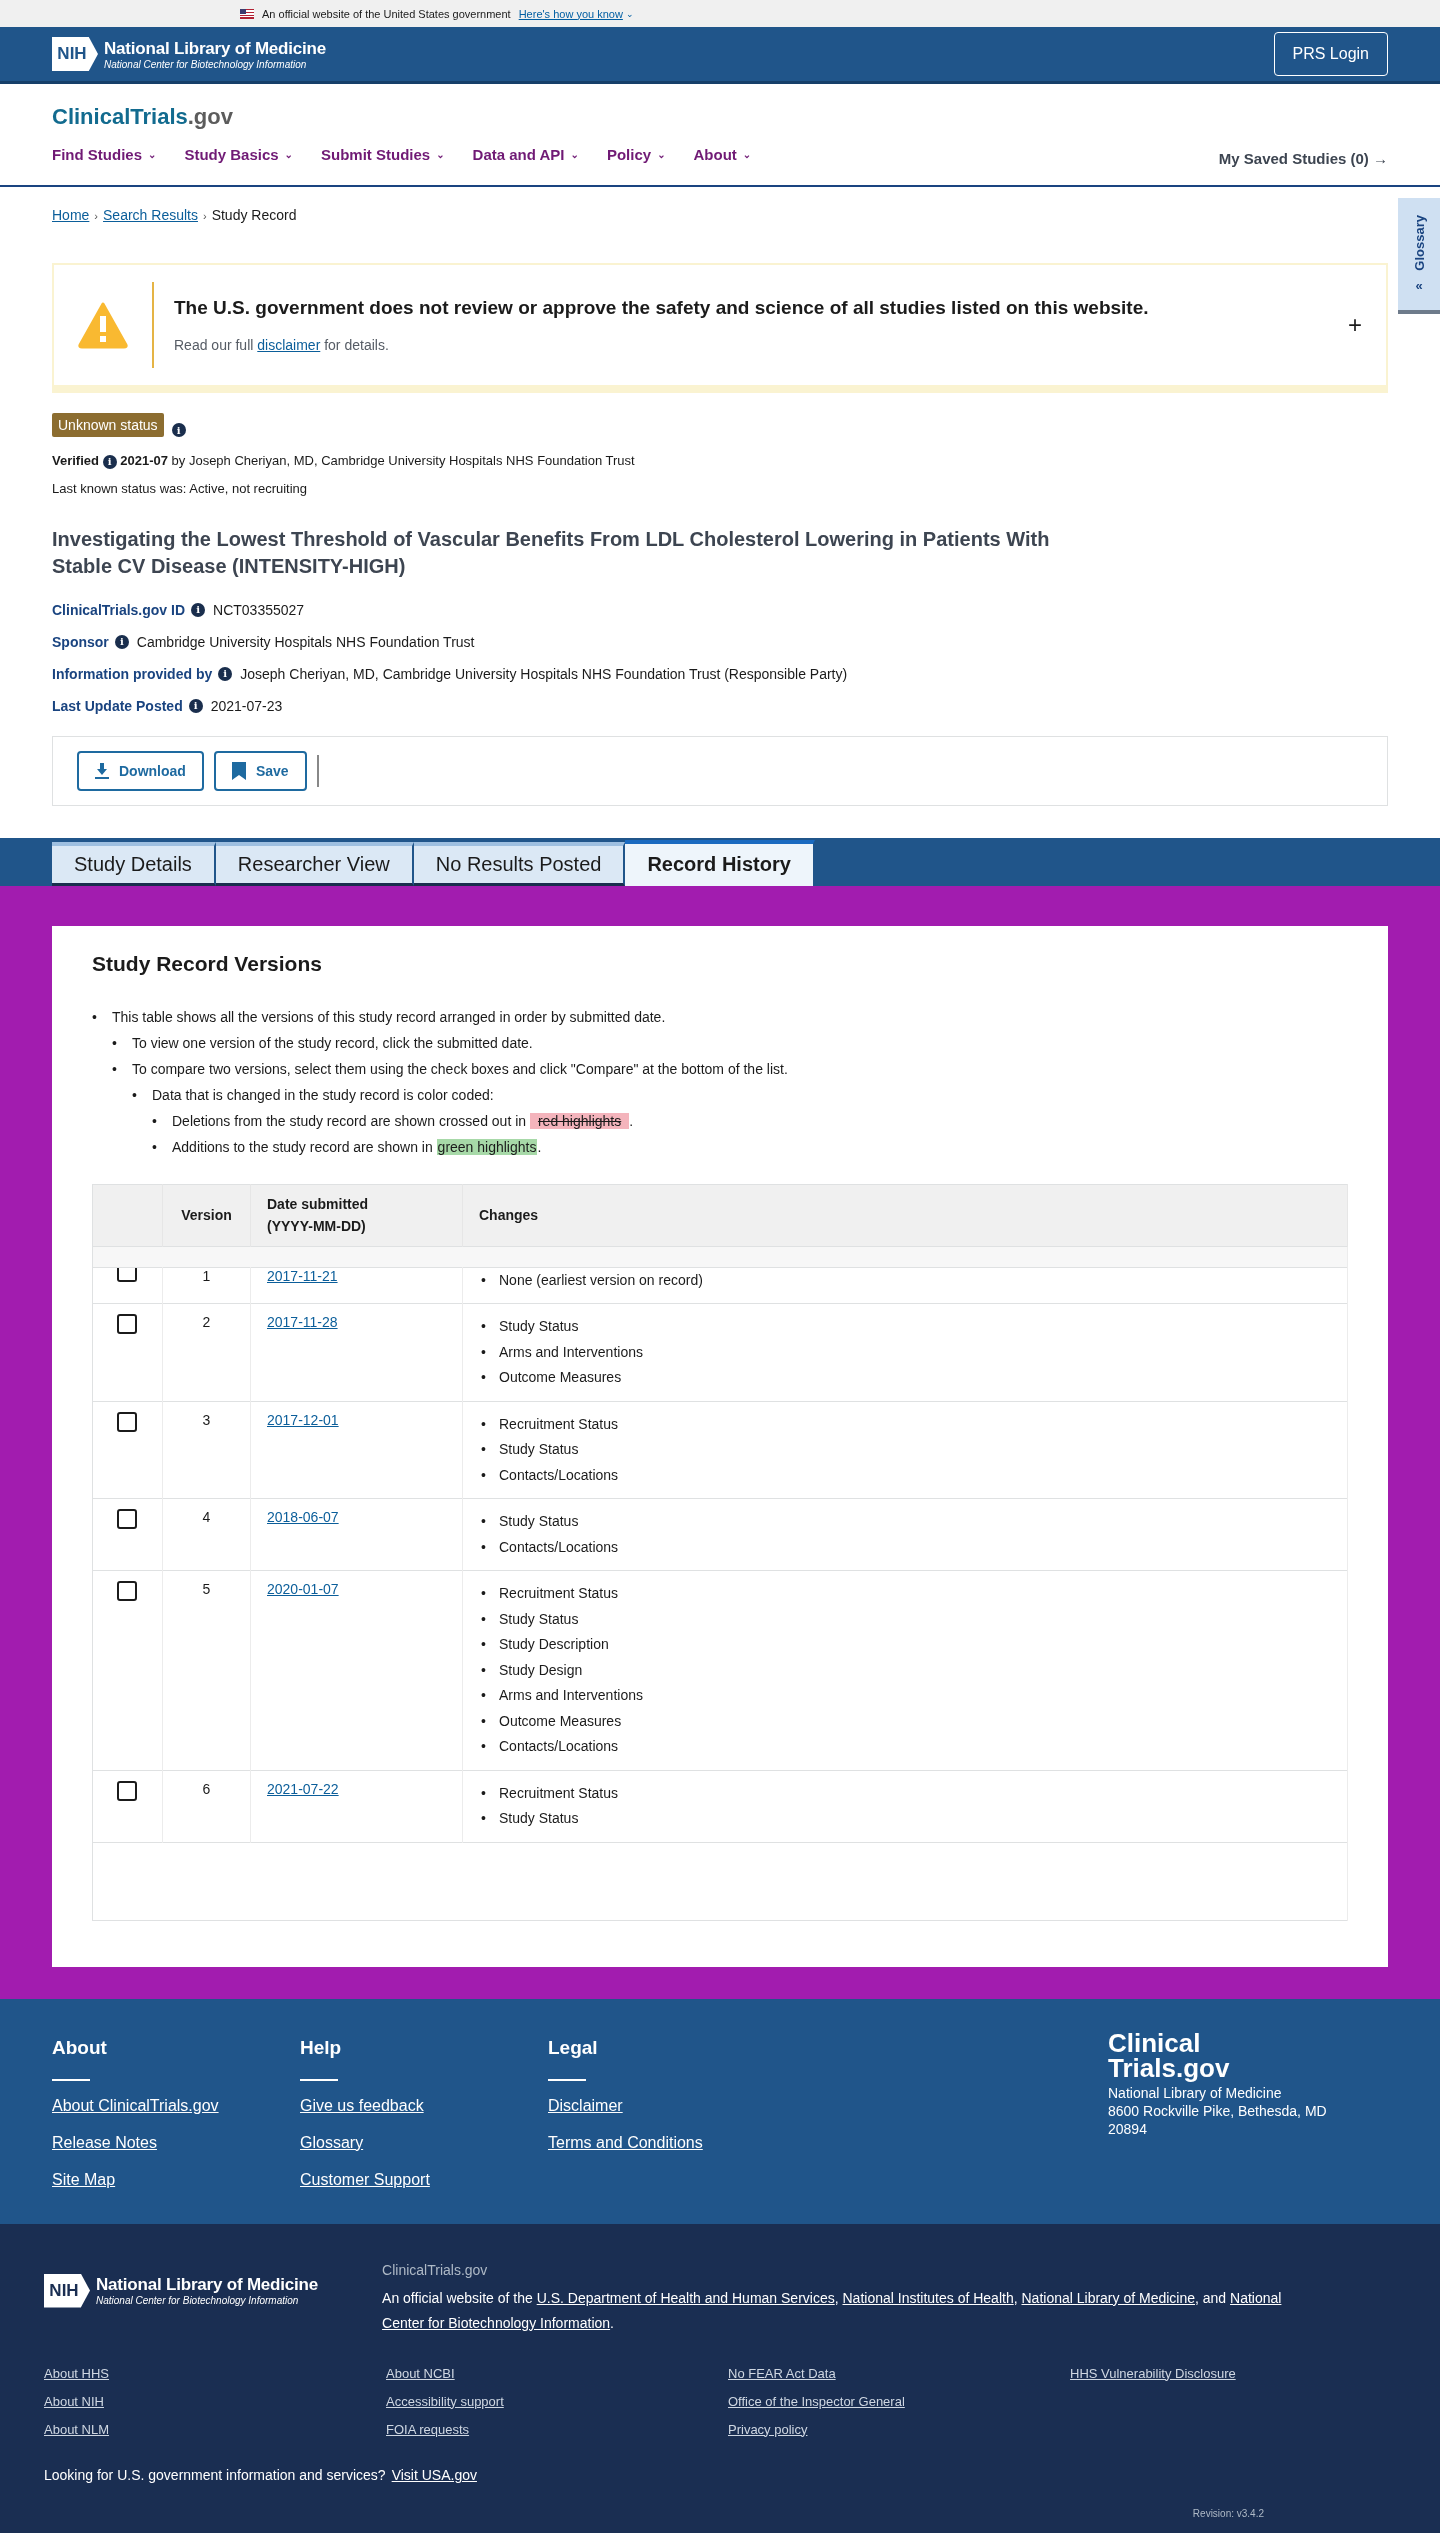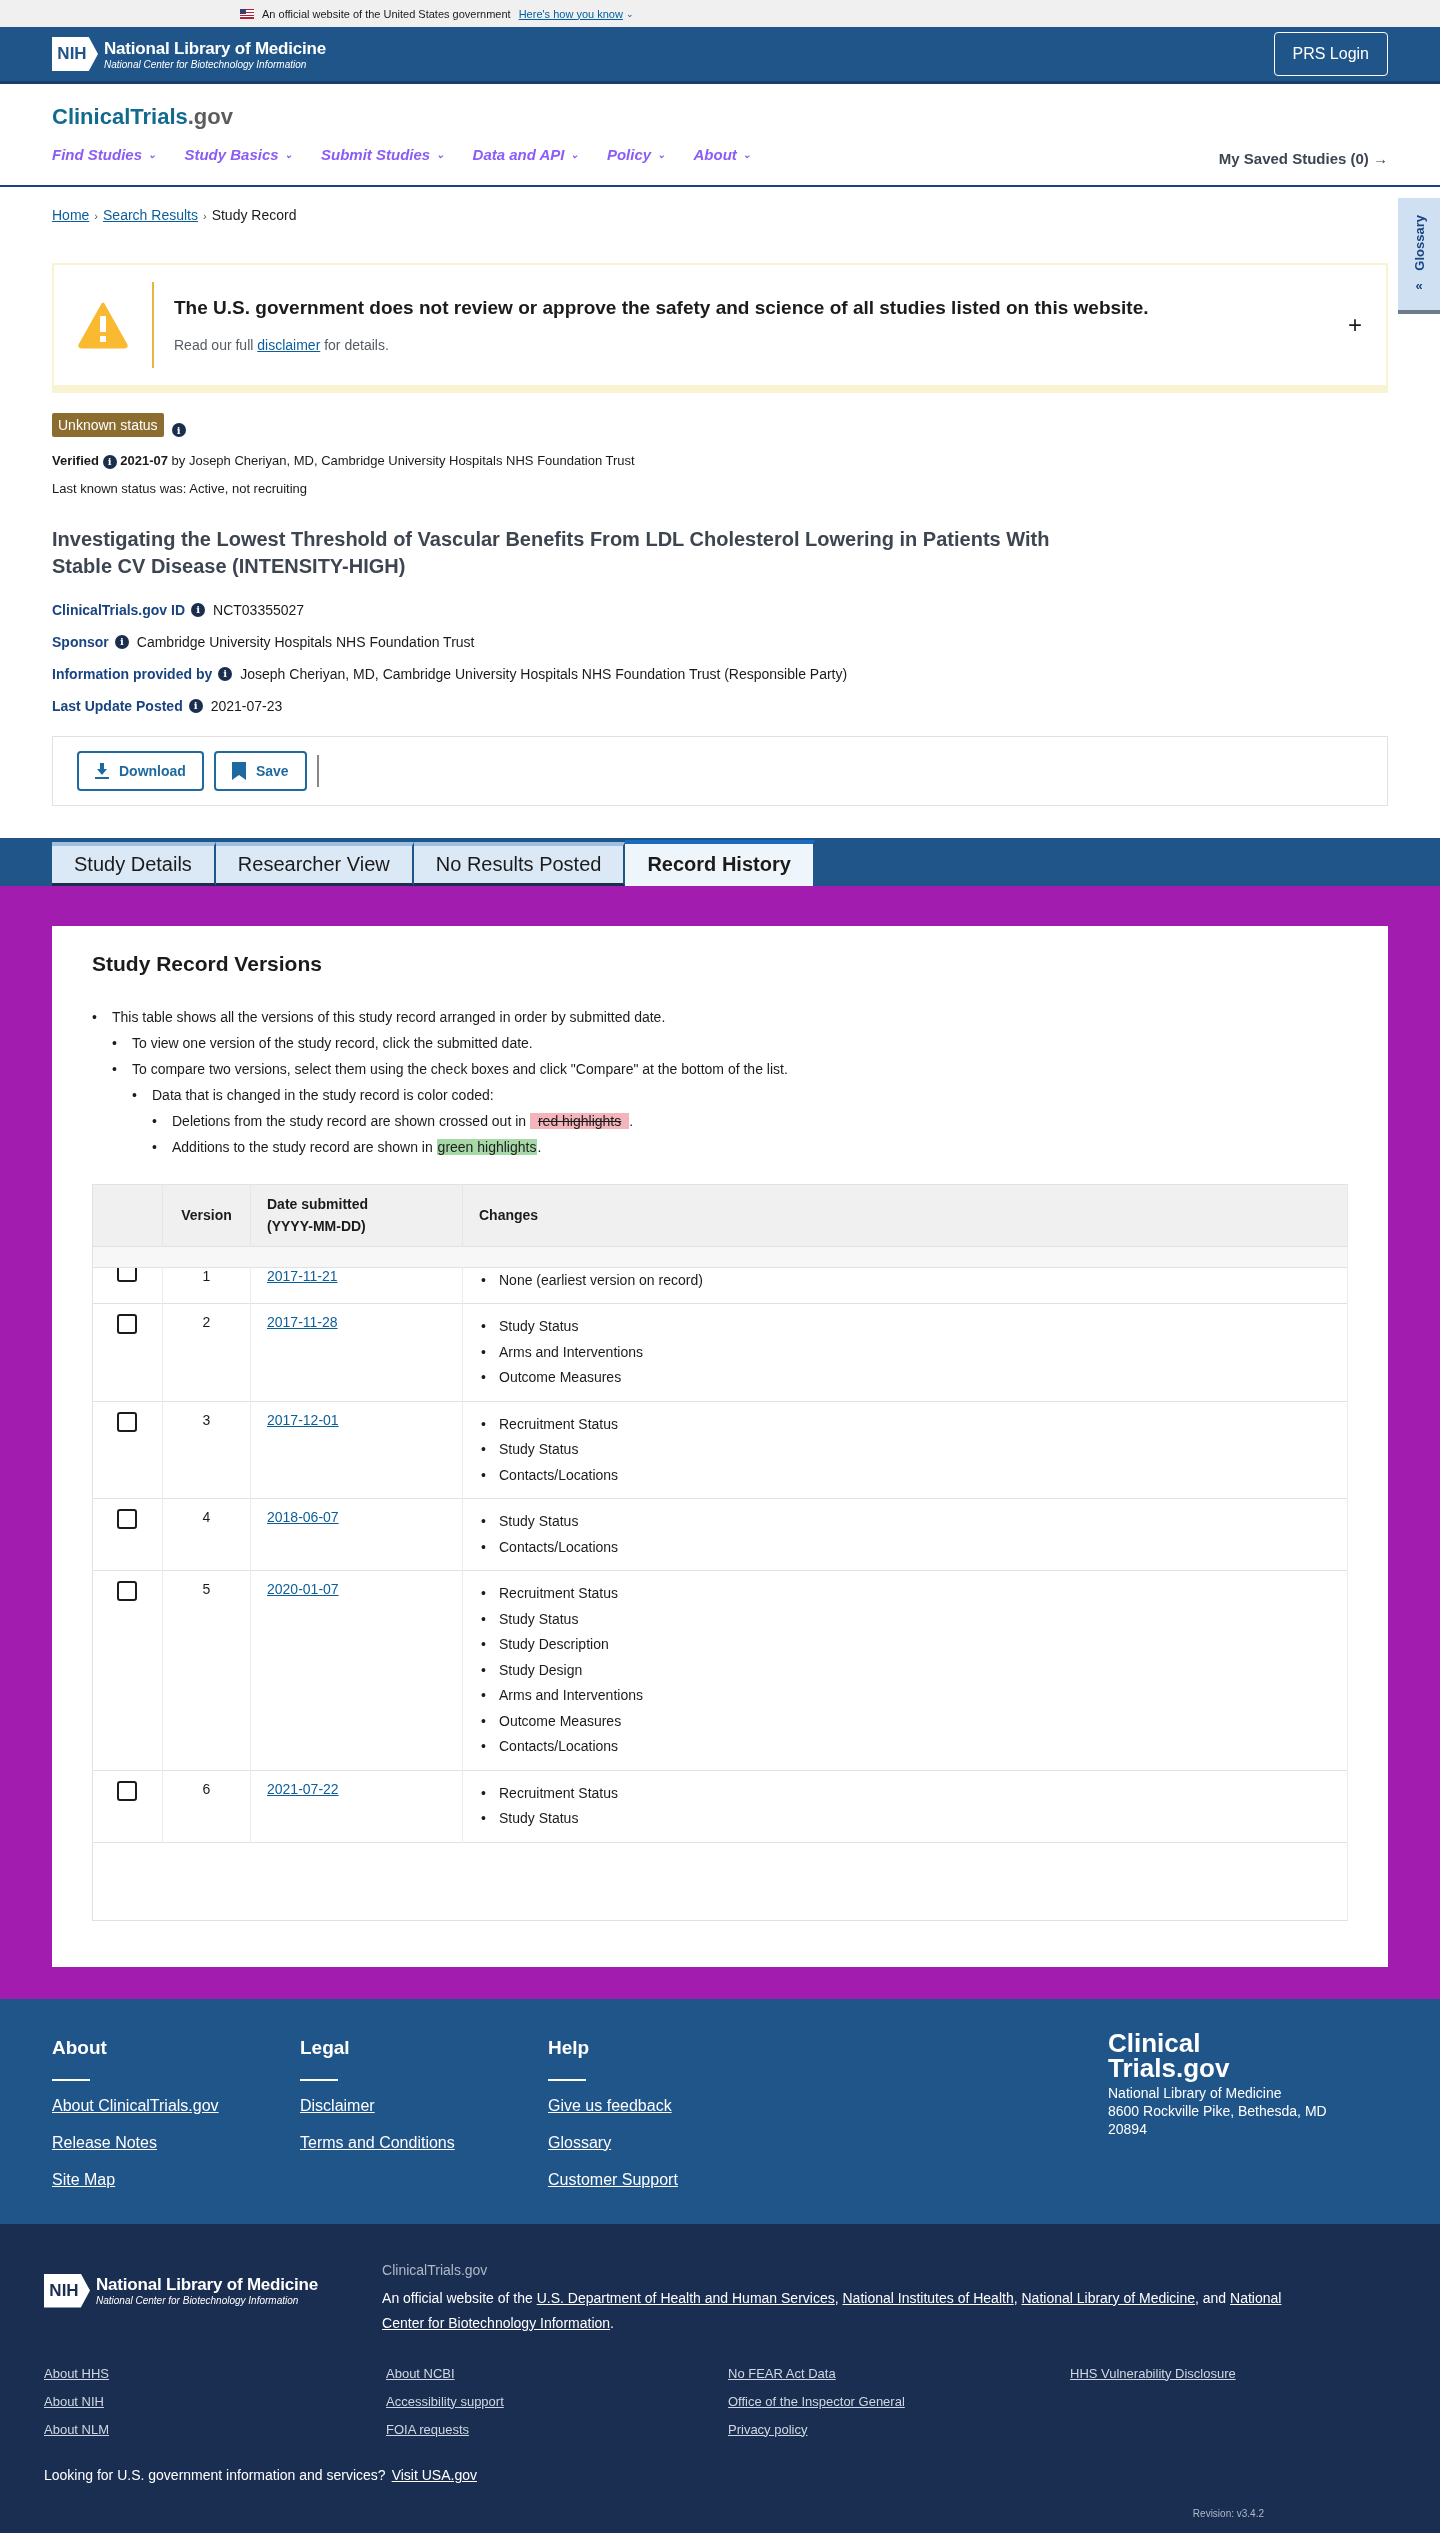--- a/index.html
+++ b/index.html
@@ -20,21 +20,21 @@
     .nih-text .t1 { font-size: 17px; font-weight: bold; letter-spacing: -0.2px; }
     .nih-text .t2 { font-size: 10px; font-style: italic; }
     .prs-btn { border: 1px solid #fff; color: #fff; background: transparent; border-radius: 4px; padding: 12px 18px; font-size: 16px; font-family: "Liberation Sans", sans-serif; }
 
     
     .site-header { padding: 0 52px; border-bottom: 2px solid #1a4480; height: 103px; position: relative; }
     .site-logo { padding-top: 20px; font-size: 22px; font-weight: bold; }
     .site-logo .ct { color: #126b8f; }
     .site-logo .gov { color: #5c5c5c; }
     .main-nav { display: flex; margin-top: 16px; align-items: center; }
-    .nav-item { font-size: 15px; color: #8b5cf6; font-weight: bold; margin-right: 28px; display: flex; align-items: center; font-style: italic; }
+    .nav-item { font-size: 15px; color: #701a75; font-weight: bold; margin-right: 28px; display: flex; align-items: center; }
     .nav-item .chev { font-size: 10px; margin-left: 6px; }
     .saved-link { position: absolute; right: 52px; bottom: 18px; font-size: 15px; color: #3d4551; font-weight: bold; }
 
     
     .glossary-tab { position: absolute; right: 0; top: 198px; width: 42px; height: 116px; background: #cfe0f2; border-bottom: 4px solid #6e7b8b; display: flex; flex-direction: column; align-items: center; justify-content: center; color: #1a4480; font-weight: bold; font-size: 13px; }
     .glossary-tab .lbl { writing-mode: vertical-rl; transform: rotate(180deg); margin-bottom: 8px; }
 
     .container { padding: 0 52px; }
     .breadcrumb { padding-top: 20px; font-size: 14px; color: #1b1b1b; }
     .breadcrumb a { color: #0b5e9a; }
@@ -382,31 +382,31 @@
 
 <footer class="footer-top">
   <div class="f-col">
     <h4>About</h4>
     <div class="f-rule"></div>
     <a href="#">About ClinicalTrials.gov</a>
     <a href="#">Release Notes</a>
     <a href="#">Site Map</a>
   </div>
   <div class="f-col">
-    <h4>Legal</h4>
-    <div class="f-rule"></div>
-    <a href="#">Disclaimer</a>
-    <a href="#">Terms and Conditions</a>
-  </div>
-  <div class="f-col">
     <h4>Help</h4>
     <div class="f-rule"></div>
     <a href="#">Give us feedback</a>
     <a href="#">Glossary</a>
     <a href="#">Customer Support</a>
+  </div>
+  <div class="f-col">
+    <h4>Legal</h4>
+    <div class="f-rule"></div>
+    <a href="#">Disclaimer</a>
+    <a href="#">Terms and Conditions</a>
   </div>
   <div class="f-brand">
     <div class="logo"><span>Clinical</span><br><span>Trials.gov</span></div>
     <div class="addr"><span>National Library of Medicine</span><br><span>8600 Rockville Pike, Bethesda, MD</span><br><span>20894</span></div>
   </div>
 </footer>
 
 <div class="footer-bottom">
   <div class="fb-top">
     <div class="fb-logo nih-logo">

